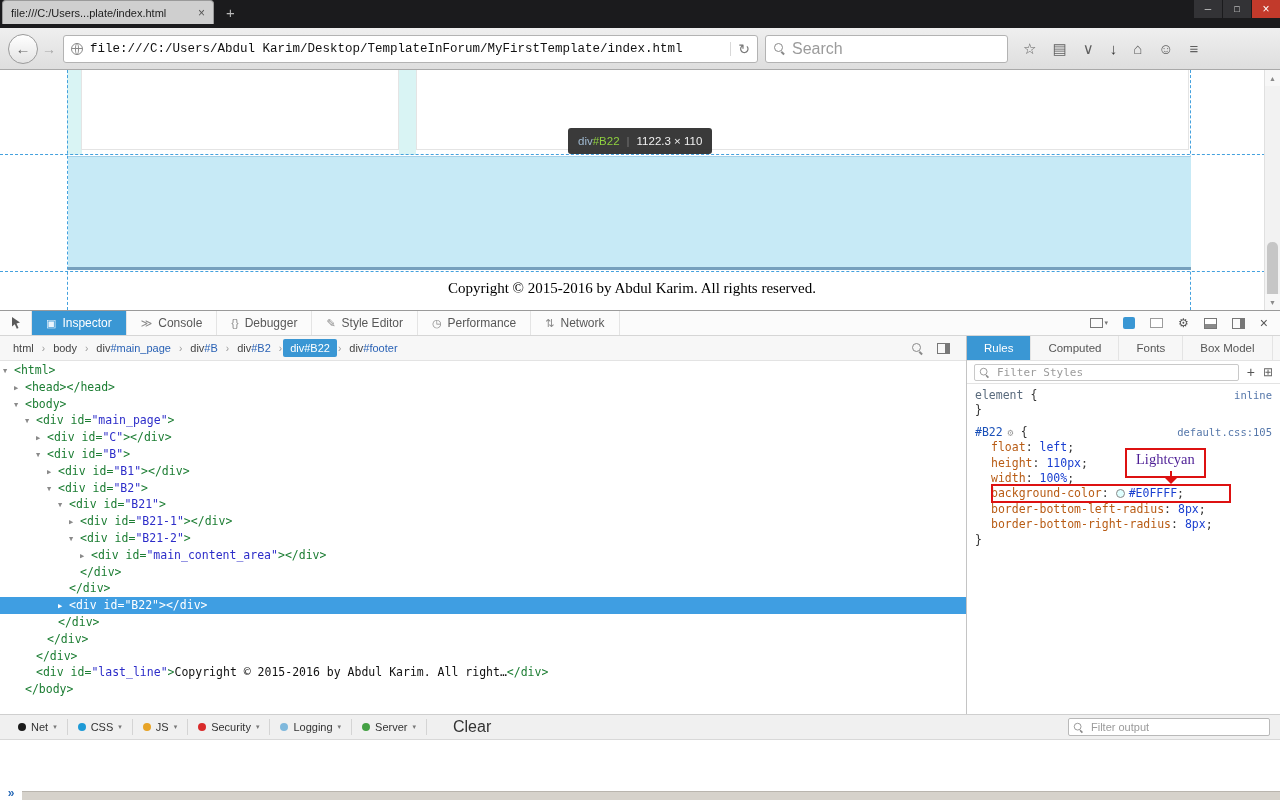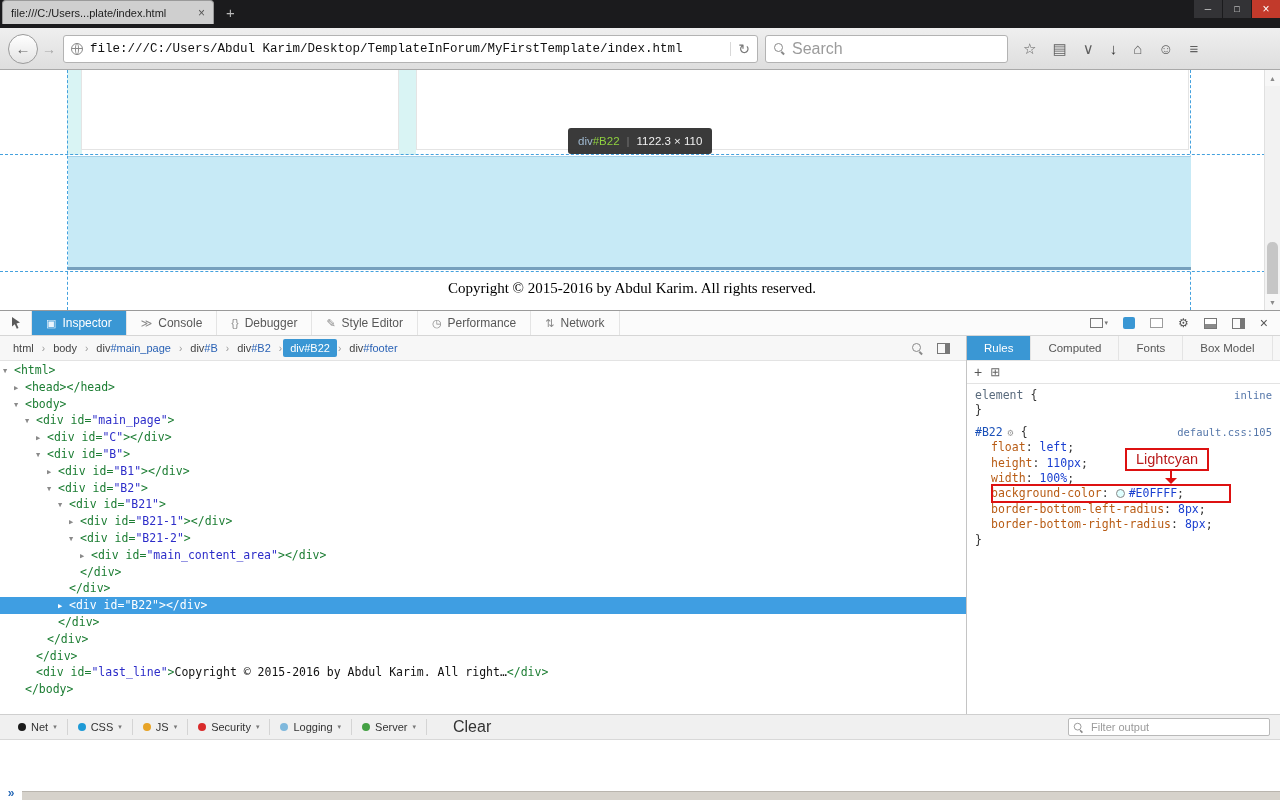--- a/index.html
+++ b/index.html
@@ -108,21 +108,21 @@
   .sel-id{color:#1a50b8}
   .sel-gear{color:#999;font-size:10px;margin-left:5px}
   .rule-link{float:right;color:#5577aa;font-size:10.5px;margin-right:2px}
   .prop-row{padding-left:16px;white-space:nowrap}
   .p-name{color:#b85c15}
   .p-value{color:#1a3fd0}
   .p-punc{color:#333}
   .swatch{display:inline-block;width:9px;height:9px;border-radius:50%;border:1px solid #888;vertical-align:-1px;margin-right:4px}
 
   .ann{position:absolute;pointer-events:none;z-index:5}
-  #ann-label{left:158px;top:87px;border:2px solid #dd1111;color:#b91c1c;font-size:14.5px;padding:1px 9px 2px;background:rgba(255,255,255,.88);font-family:Liberation Sans, sans-serif}
+  #ann-label{left:158px;top:87px;border:2px solid #dd1111;color:#4c1d95;font-size:14.5px;padding:1px 9px 8px;background:rgba(255,255,255,.88);font-family:Liberation Serif, serif}
   #ann-arrow-line{left:203px;top:110px;width:2px;height:7px;background:#dd1111}
   #ann-arrow-head{left:198px;top:117px;width:0;height:0;border-left:6px solid transparent;border-right:6px solid transparent;border-top:6px solid #dd1111}
   #ann-rect{left:24px;top:123px;width:240px;height:19px;border:2px solid #dd1111}
 
   #dt-filterbar{height:26px;background:#f0f0f0;border-top:1px solid #cfcfcf;border-bottom:1px solid #d8d8d8;display:flex;align-items:center;padding:0 8px}
   .fbtn{display:flex;align-items:center;gap:5px;padding:0 10px;border-right:1px solid #d4d4d4;height:16px;font-size:11px;color:#333;white-space:nowrap}
   .fdot{width:8px;height:8px;border-radius:50%;flex:0 0 auto}
   .fcaret{font-size:7px;color:#777}
   #clear-btn{margin-left:16px;font-size:16px;color:#333;padding:2px 10px}
   #filter-output-wrap{margin-left:auto;position:relative;width:202px;margin-right:2px}
@@ -327,20 +327,24 @@
 
       <div id="dt-right">
         <div id="sidebar-tabs">
             <div class="sb-tab active">Rules</div>
             <div class="sb-tab">Computed</div>
             <div class="sb-tab">Fonts</div>
             <div class="sb-tab">Box Model</div>
           </div>
         <div id="sidebar-content">
           <div id="filter-styles-row">
+            <span class="fs-input">
+              <span class="mag"></span>
+              <input placeholder="Filter Styles" style="">
+            </span>
             <span class="fs-plus">+</span>
             <span class="fs-panel">⊞</span>
           </div>
           <div id="rules-list">
               <div class="rule-block">
                 <div class="rule-head"><span class="sel-element">element</span><span class="p-punc"> {</span><span class="rule-link">inline</span></div>
                 <div class="p-punc">}</div>
               </div>
               <div class="rule-block">
                 <div class="rule-head"><span class="sel-id">#B22</span><span class="sel-gear">⚙</span><span class="p-punc"> {</span><span class="rule-link">default.css:105</span></div>

